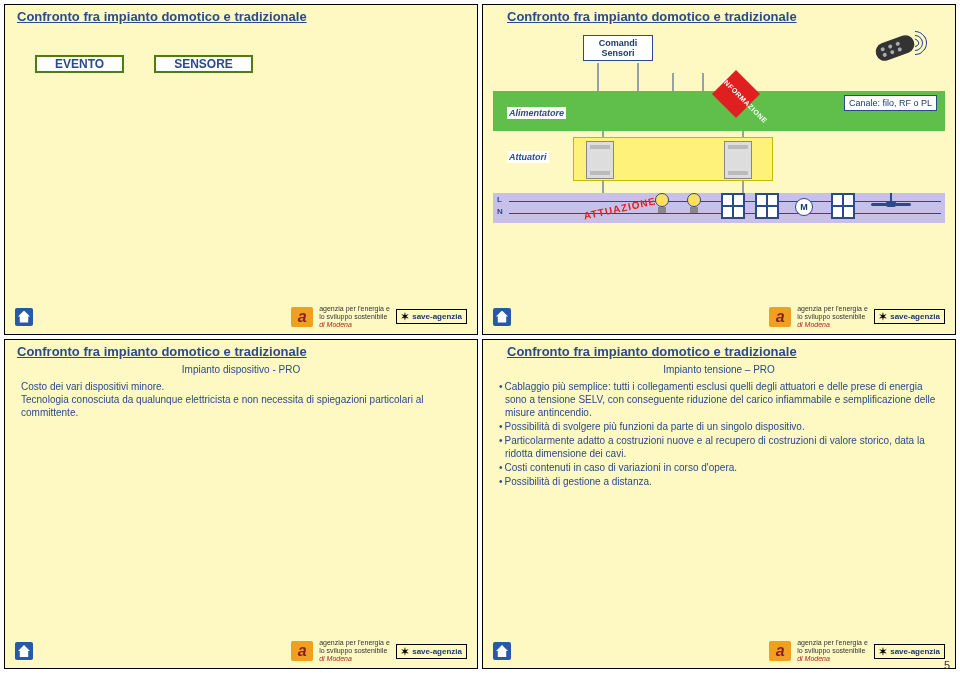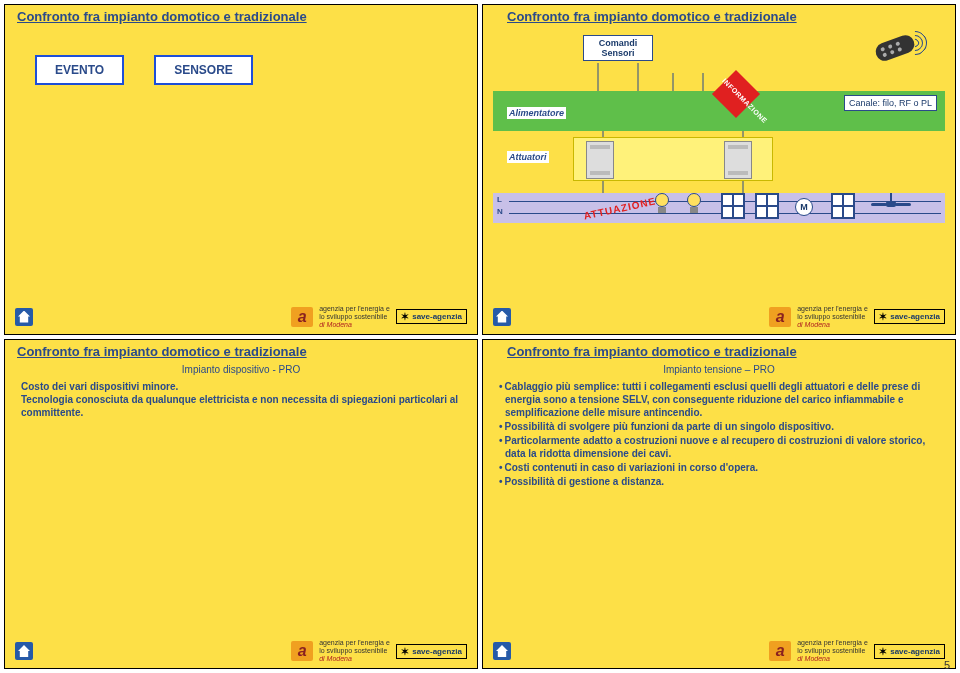--- a/index.html
+++ b/index.html
@@ -17,21 +17,21 @@
     height: 673px;
     display: grid;
     grid-template-columns: 1fr 1fr;
     grid-template-rows: 1fr 1fr;
     gap: 4px;
     padding: 4px;
   }
   .slide {
     border: 1px solid #000;
     position: relative;
-    background: #fde047;
+    background: #fef9c3;
     overflow: hidden;
   }
   .slide-title {
     position: absolute;
     top: 4px;
     left: 12px;
     right: 12px;
     font-size: 13px;
     font-weight: bold;
     text-decoration: underline;
@@ -100,22 +100,22 @@
   .s1-body {
     position: absolute;
     top: 50px;
     left: 30px;
     display: flex;
     flex-direction: column;
     gap: 40px;
   }
   .s1-row { display: flex; gap: 30px; }
   .s1-box {
-    border: 2px solid #1d4ed8;
-    padding: 6px 18px;
+    border: 2px solid #4d7c0f;
+    padding: 0 18px;
     font-size: 12px;
     font-weight: bold;
     color: #2a4a8a;
     background: #fff;
   }
 
   
   .s2-body {
     position: absolute;
     top: 28px; left: 10px; right: 10px; bottom: 36px;
@@ -269,21 +269,20 @@
     text-align: center;
     font-size: 10px;
     color: #2a4a8a;
   }
   .s-text {
     position: absolute;
     top: 40px; left: 16px; right: 16px;
     font-size: 10px;
     line-height: 13px;
     color: #2a4a8a;
-    font-weight: bold;
   }
   .s-text ul { list-style: none; }
   .s-text li { text-indent: -6px; padding-left: 6px; margin-bottom: 1px; }
   .s-text li::before { content: "•"; padding-right: 2px; }
 
   .page-num {
     position: absolute;
     right: 10px; bottom: 2px;
     font-size: 11px;
     color: #333;

